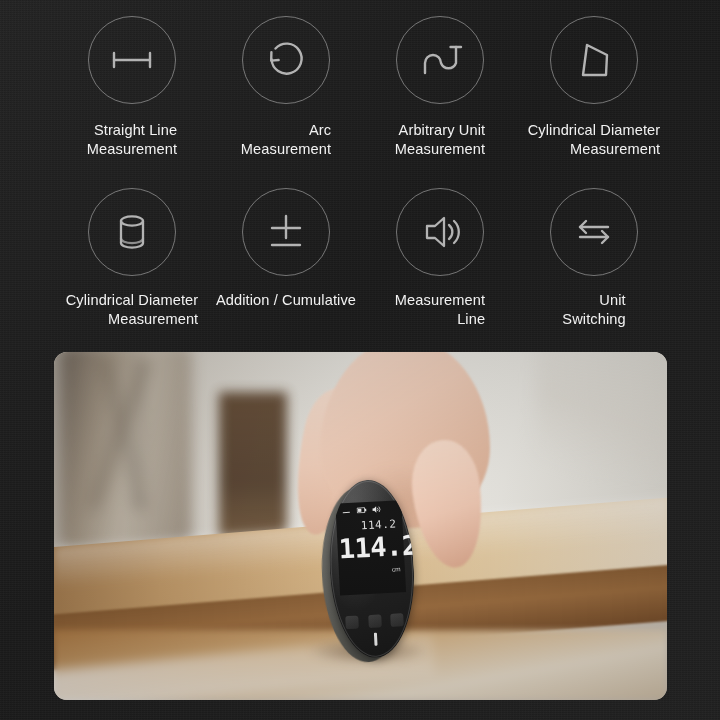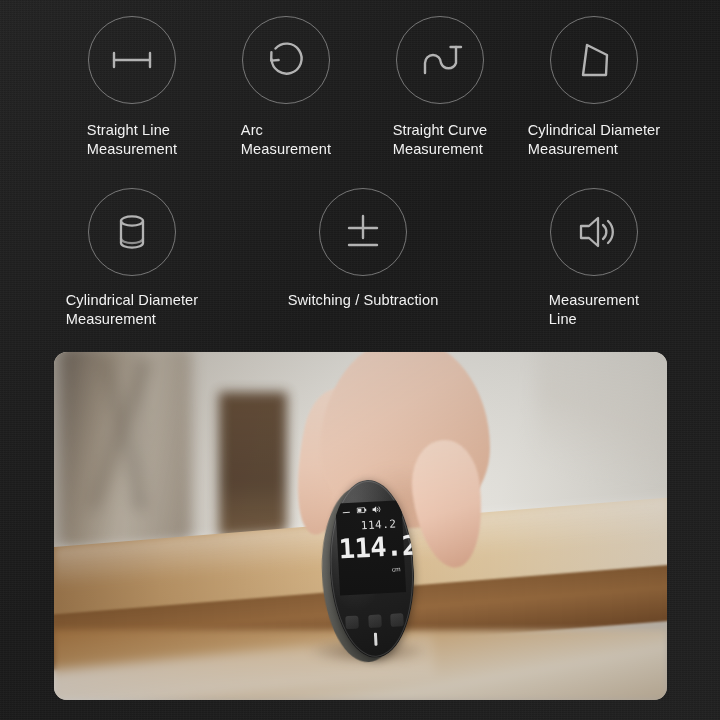--- a/index.html
+++ b/index.html
@@ -68,21 +68,21 @@
     border: 1.3px solid rgba(190,190,190,0.55);
     display: flex;
     align-items: center;
     justify-content: center;
     background: transparent;
   }
   .icon-circle svg { display: block; }
 
   .feature-label {
     margin-top: 17px;
-    text-align: left;
+    text-align: right;
     color: #f2f2f2;
     font-size: 14.6px;
     line-height: 1.33;
     letter-spacing: 0.1px;
     white-space: nowrap;
   }
   .feature-label .ln { display: block; }
 
   
   .row-2 .feature-label { margin-top: 15px; }
@@ -414,21 +414,21 @@
     </div>
 
     <div class="feature">
       <div class="icon-circle">
         <svg width="56" height="56" viewBox="0 0 56 56" fill="none" stroke="#b3b3b3" stroke-width="2.4" stroke-linecap="round" stroke-linejoin="round">
           <path d="M13 41 L13 31 A8 8 0 0 1 29 31 A8 8 0 0 0 44 31 L44 15"></path>
           <line x1="38.5" y1="15" x2="49" y2="15"></line>
         </svg>
       </div>
       <div class="feature-label">
-        <span class="ln">Straight Curve</span>
+        <span class="ln">Arbitrary Unit</span>
         <span class="ln">Measurement</span>
       </div>
     </div>
 
     <div class="feature">
       <div class="icon-circle">
         <svg width="56" height="56" viewBox="0 0 56 56" fill="none" stroke="#b3b3b3" stroke-width="2.4" stroke-linejoin="round">
           <path d="M21 13 L41 23 L40 43 L17 43 Z"></path>
         </svg>
       </div>
@@ -460,38 +460,52 @@
 
     <div class="feature">
       <div class="icon-circle">
         <svg width="56" height="56" viewBox="0 0 56 56" fill="none" stroke="#b3b3b3" stroke-width="2.4" stroke-linecap="round">
           <line x1="28" y1="12" x2="28" y2="34"></line>
           <line x1="14" y1="24" x2="42" y2="24"></line>
           <line x1="14" y1="41" x2="42" y2="41"></line>
         </svg>
       </div>
       <div class="feature-label">
-        <span class="ln">Switching / Subtraction</span>
+        <span class="ln">Addition / Cumulative</span>
       </div>
     </div>
 
     <div class="feature">
       <div class="icon-circle">
         <svg width="56" height="56" viewBox="0 0 56 56" fill="none" stroke="#b3b3b3" stroke-width="2.3" stroke-linecap="round" stroke-linejoin="round">
           <path d="M15 22 L23 22 L32 14 L32 42 L23 34 L15 34 Z"></path>
           <path d="M37 21 A9 9 0 0 1 37 35"></path>
           <path d="M42 17 A15 15 0 0 1 42 39"></path>
         </svg>
       </div>
       <div class="feature-label">
         <span class="ln">Measurement</span>
         <span class="ln">Line</span>
       </div>
     </div>
 
+    <div class="feature">
+      <div class="icon-circle">
+        <svg width="56" height="56" viewBox="0 0 56 56" fill="none" stroke="#b3b3b3" stroke-width="2.4" stroke-linecap="round" stroke-linejoin="round">
+          <line x1="14" y1="23" x2="42" y2="23"></line>
+          <polyline points="20,17 14,23 20,29"></polyline>
+          <line x1="14" y1="33" x2="42" y2="33"></line>
+          <polyline points="36,27 42,33 36,39"></polyline>
+        </svg>
+      </div>
+      <div class="feature-label">
+        <span class="ln">Unit</span>
+        <span class="ln">Switching</span>
+      </div>
+    </div>
 
   </div>
 </div>
 
 <div class="photo">
   <div class="photo-scene">
 
     <div class="bg-wall"></div>
     <div class="bg-curtain"></div>
     <div class="bg-jar">

